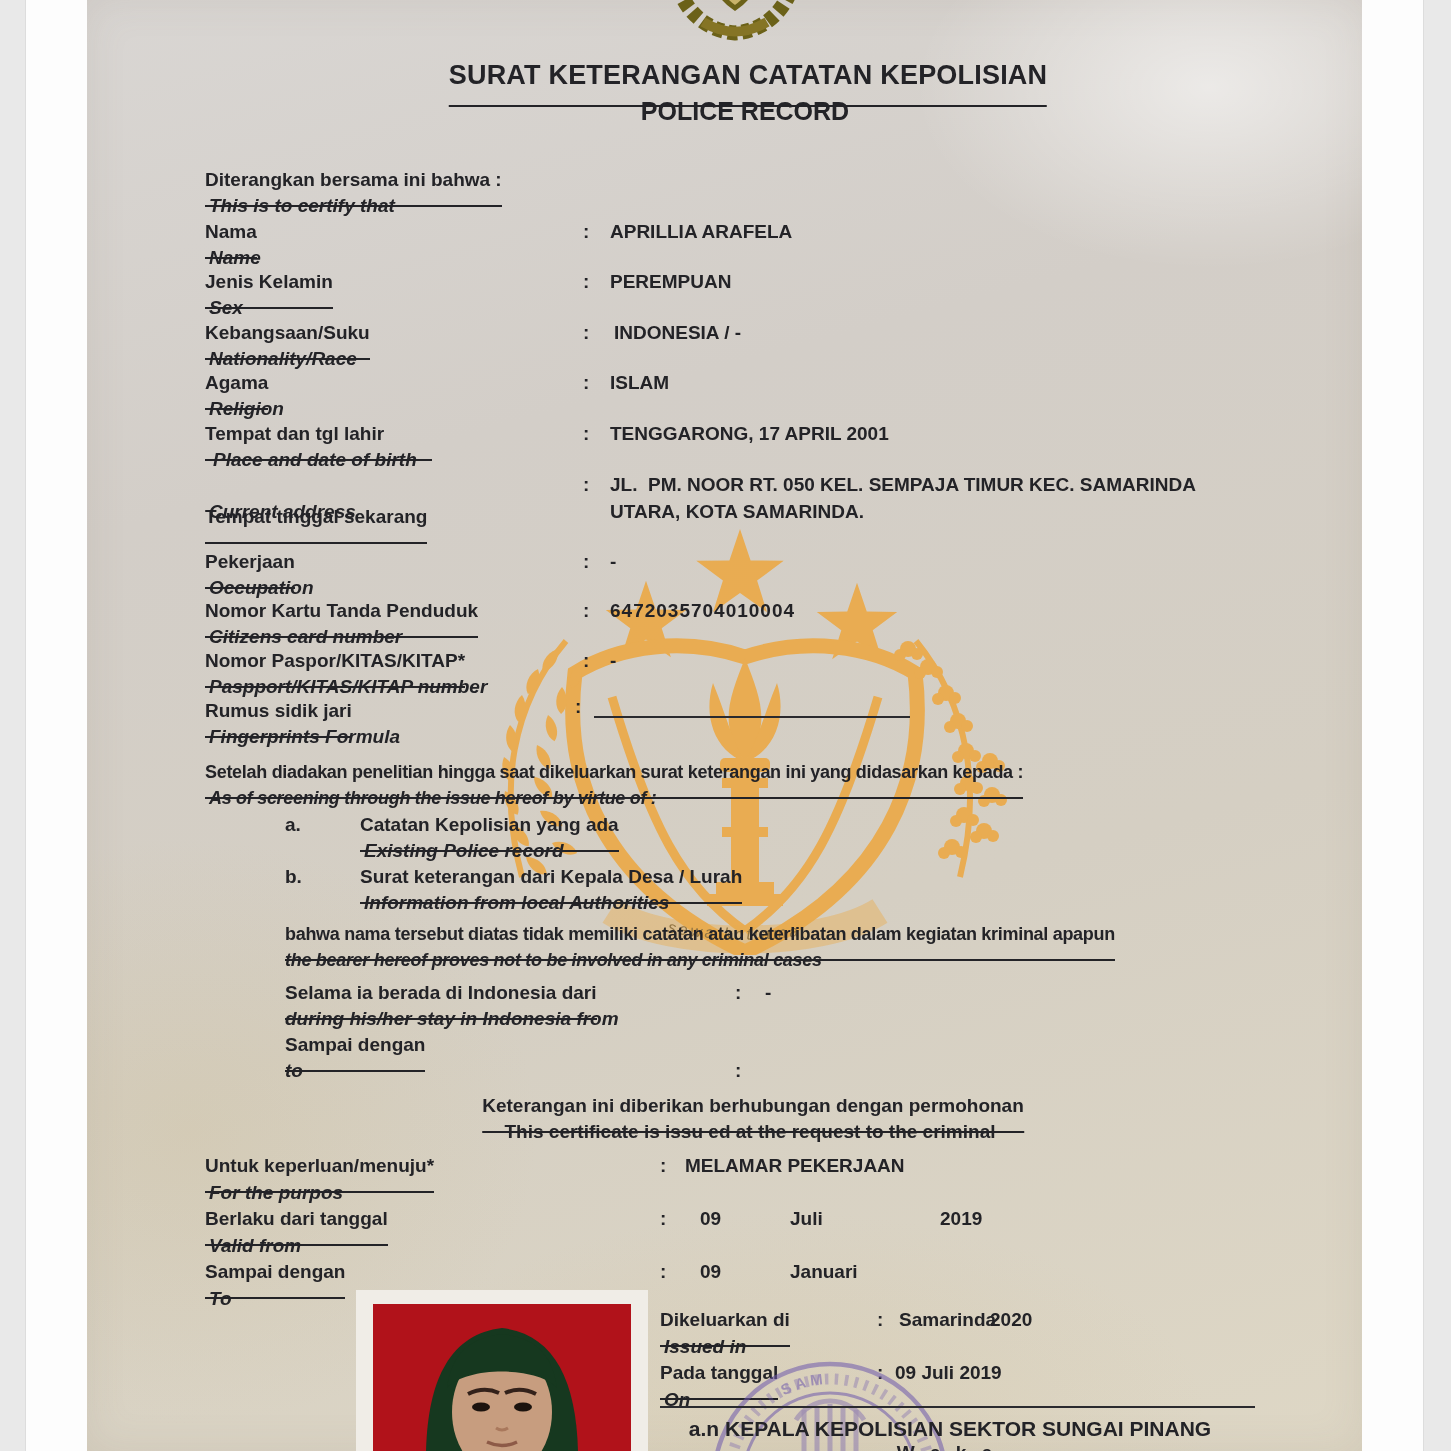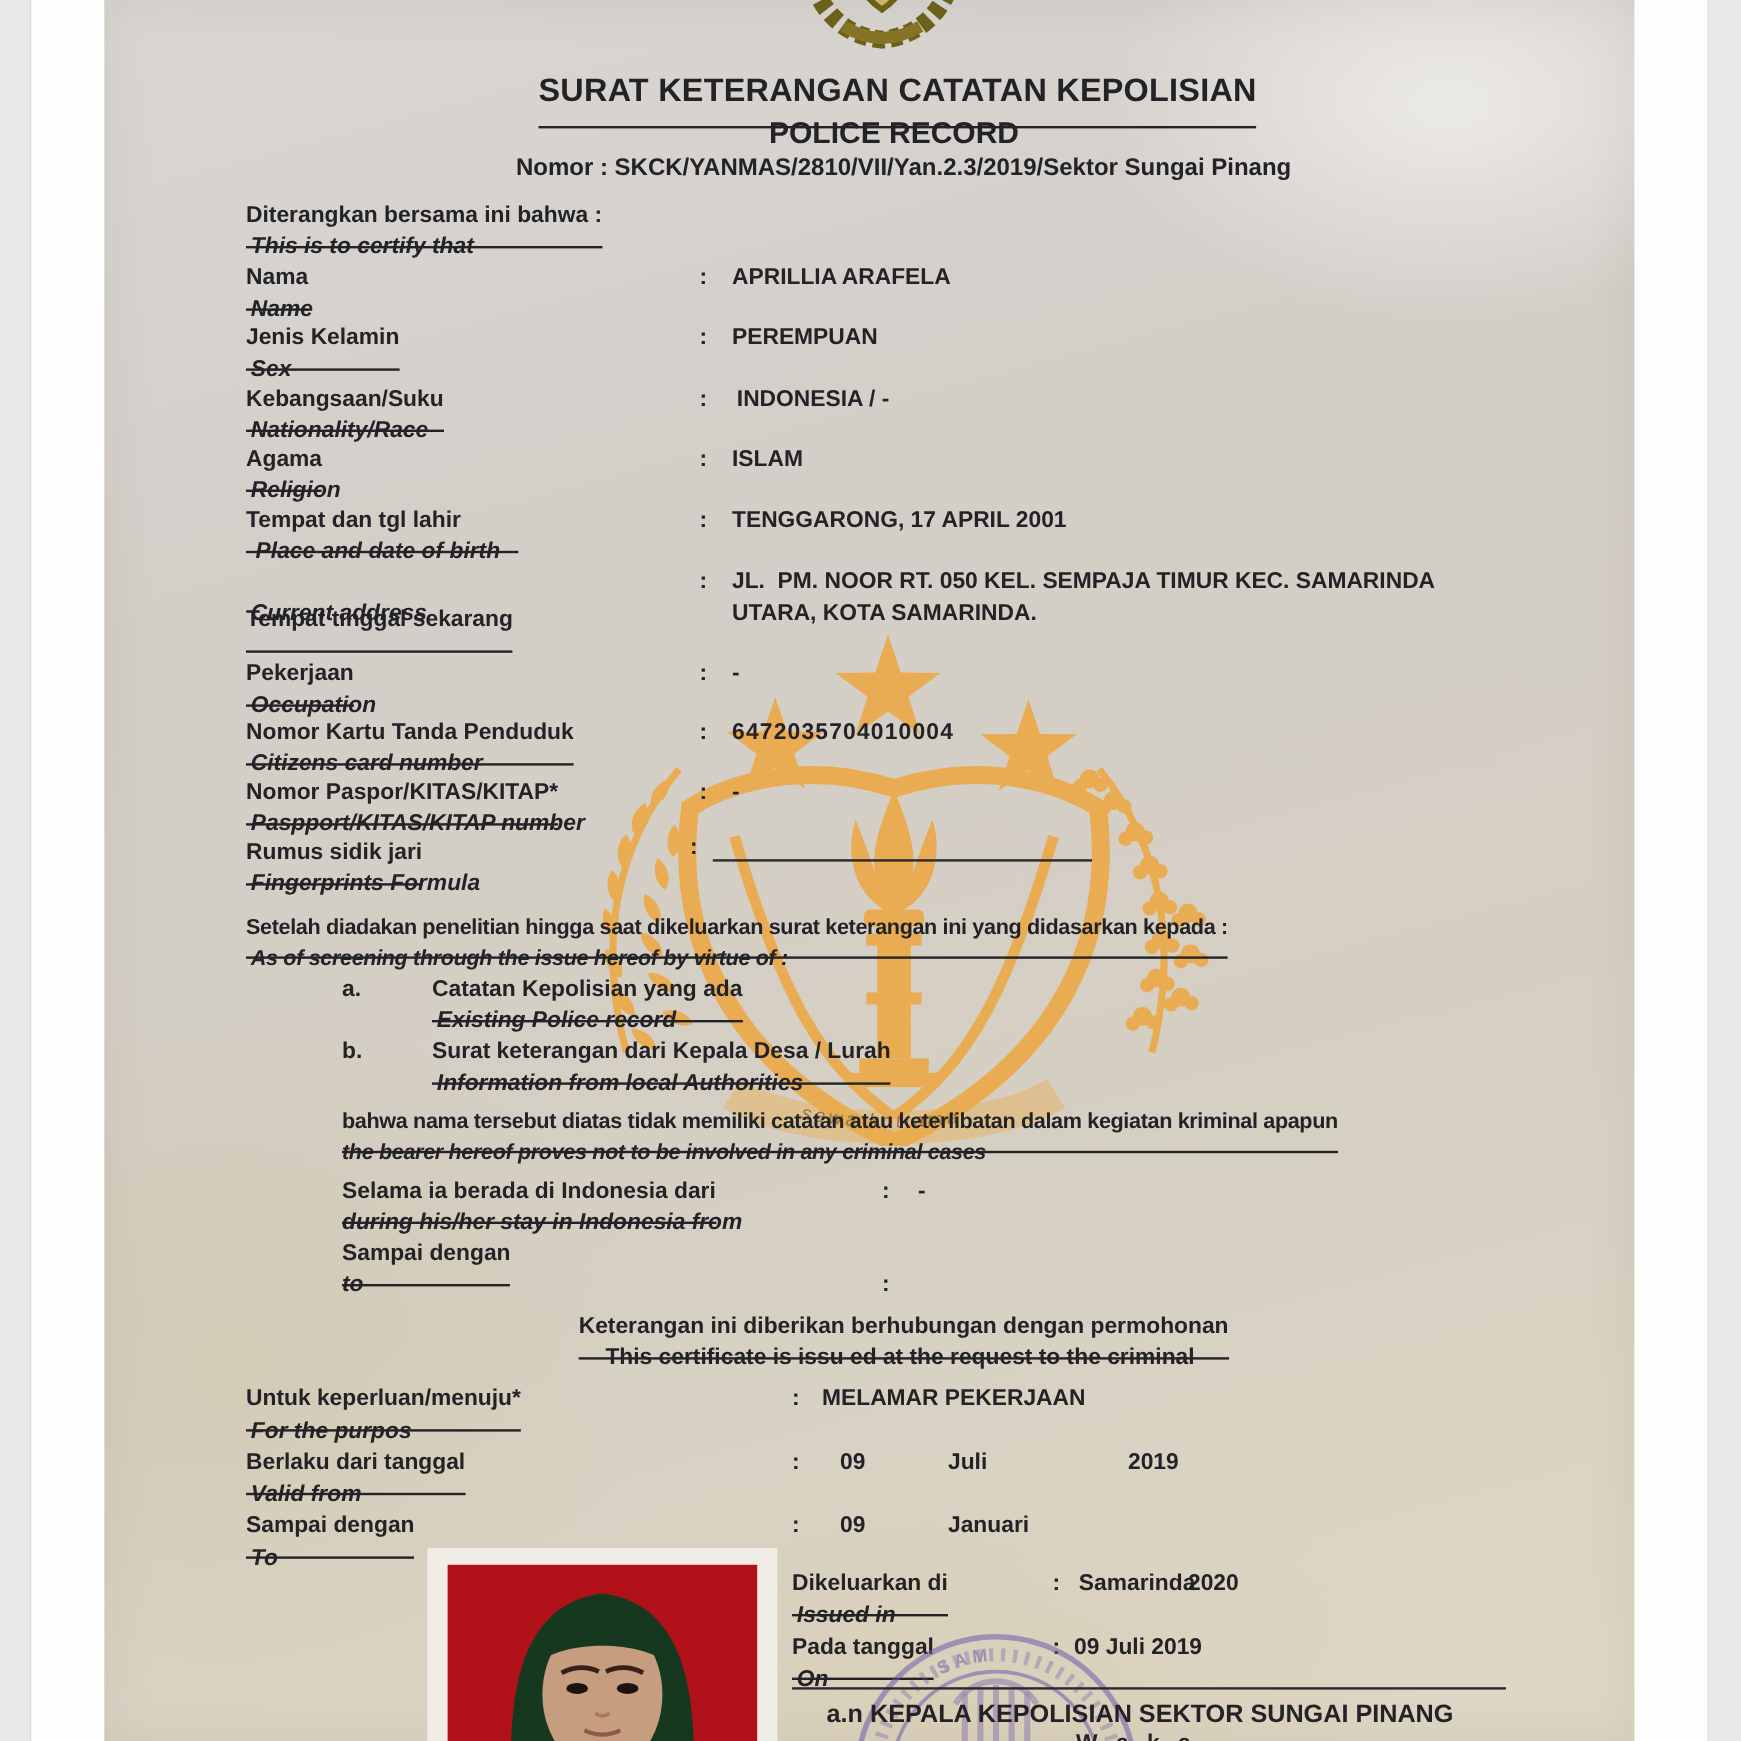--- a/index.html
+++ b/index.html
@@ -101,21 +101,20 @@
         <use xlink:href="#boll" transform="translate(530,236)"></use>
       </g>
       <use xlink:href="#bannerPath" stroke="#ECA843" stroke-width="28" fill="none" opacity="0.45"></use>
       <text font-size="16" font-style="italic" fill="#8a6a33" letter-spacing="3">
         <textPath xlink:href="#bannerPath" startOffset="22%">sewa kottama</textPath>
       </text>
     </svg>
 
     <span class="abs title1 ctr" style="left:661px;top:62px;"><span class="ul">SURAT KETERANGAN CATATAN KEPOLISIAN</span></span>
     <span class="abs title2 ctr" style="left:658px;top:99px;">POLICE RECORD</span>
-    <span class="abs nomor ctr" style="left:666px;top:130px;">Nomor : SKCK/YANMAS/2810/VII/Yan.2.3/2019/Sektor Sungai Pinang</span>
 
     <span class="abs" style="left:118px;top:170px;"><span class="ul">Diterangkan bersama ini bahwa :</span></span>
     <span class="abs it" style="left:122px;top:196px;">This is to certify that</span>
 
     <span class="abs" style="left:118px;top:222px;"><span class="ul">Nama</span></span>
     <span class="abs it" style="left:122px;top:248px;">Name</span>
     <span class="abs" style="left:496px;top:222px;">:</span>
     <span class="abs" style="left:523px;top:222px;">APRILLIA ARAFELA</span>
 
     <span class="abs" style="left:118px;top:272px;"><span class="ul">Jenis Kelamin</span></span>

